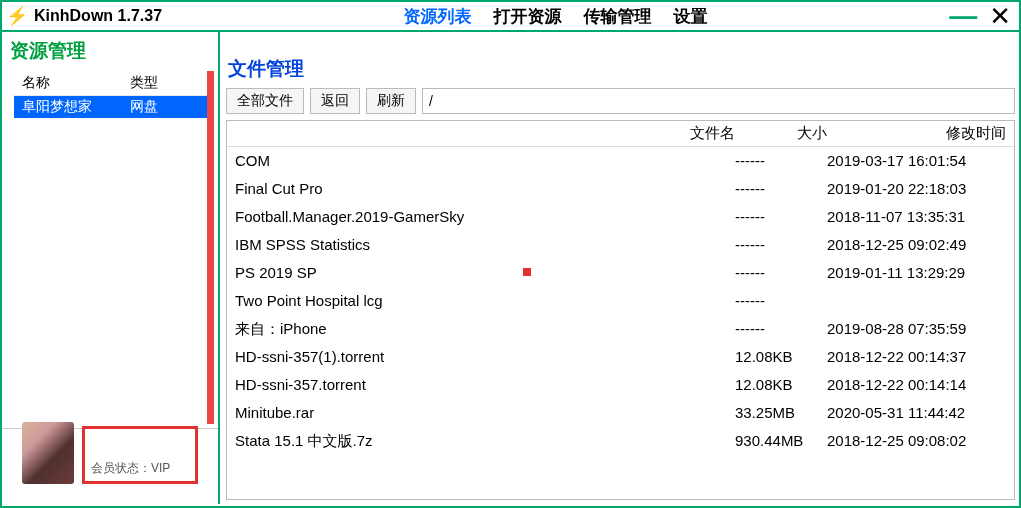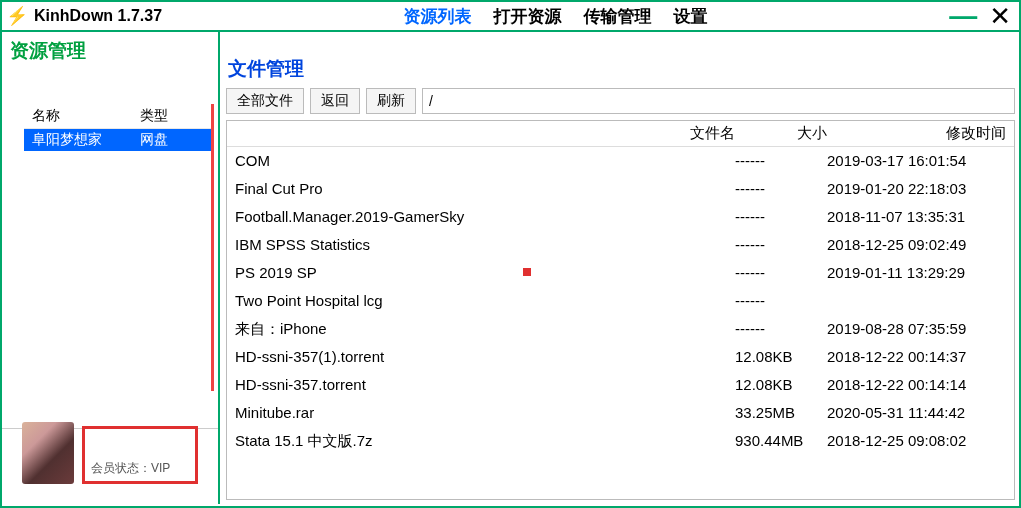--- a/index.html
+++ b/index.html
@@ -51,32 +51,31 @@
   .close-btn { font-size: 26px; font-weight: 300; cursor: pointer; line-height: 24px; }
   .body {
     display: flex;
     height: calc(100% - 32px);
   }
   .sidebar {
     width: 218px;
     border-right: 2px solid #00a86b;
     display: flex;
     flex-direction: column;
-    gap: 33px;
   }
   .sidebar .section-title {
     color: #00a040;
     font-weight: bold;
     font-size: 19px;
     padding: 6px 8px 3px 8px;
   }
   .sidebar-list {
     flex: 1;
-    border-right: 3px solid #ef4444;
-    margin: 4px 4px 4px 22px;
+    border-right: 7px solid #ef4444;
+    margin: 4px 4px 4px 12px;
     overflow: auto;
   }
   .sidebar-header {
     display: flex;
     font-size: 14px;
     padding: 3px 8px;
     border-bottom: 1px solid #e8e8e8;
   }
   .col-name { flex: 0 0 108px; }
   .col-type { flex: 1; }

